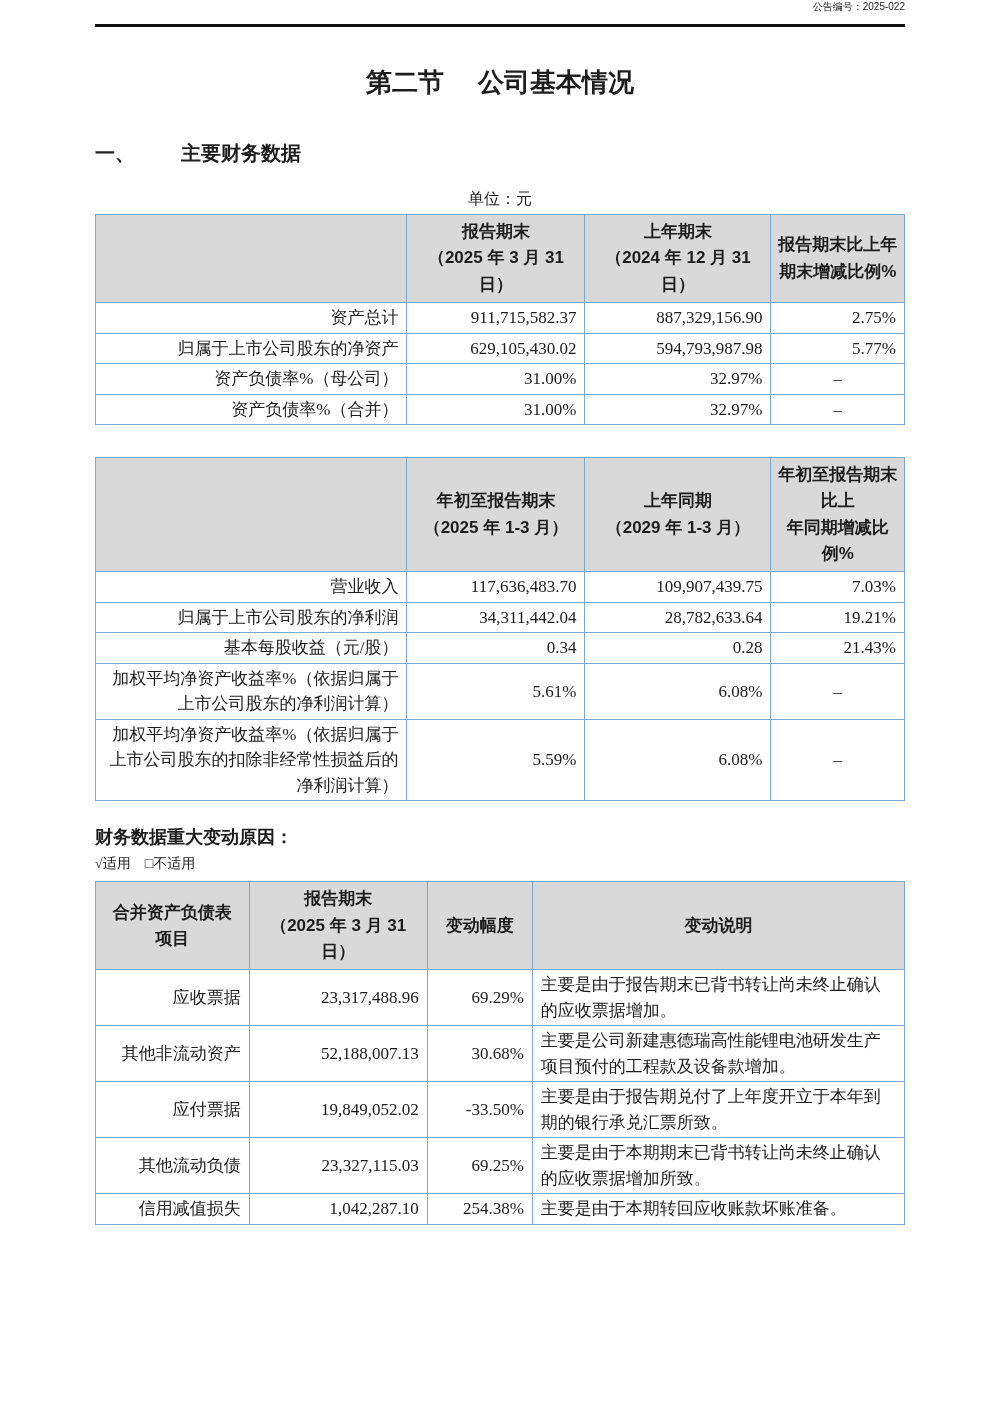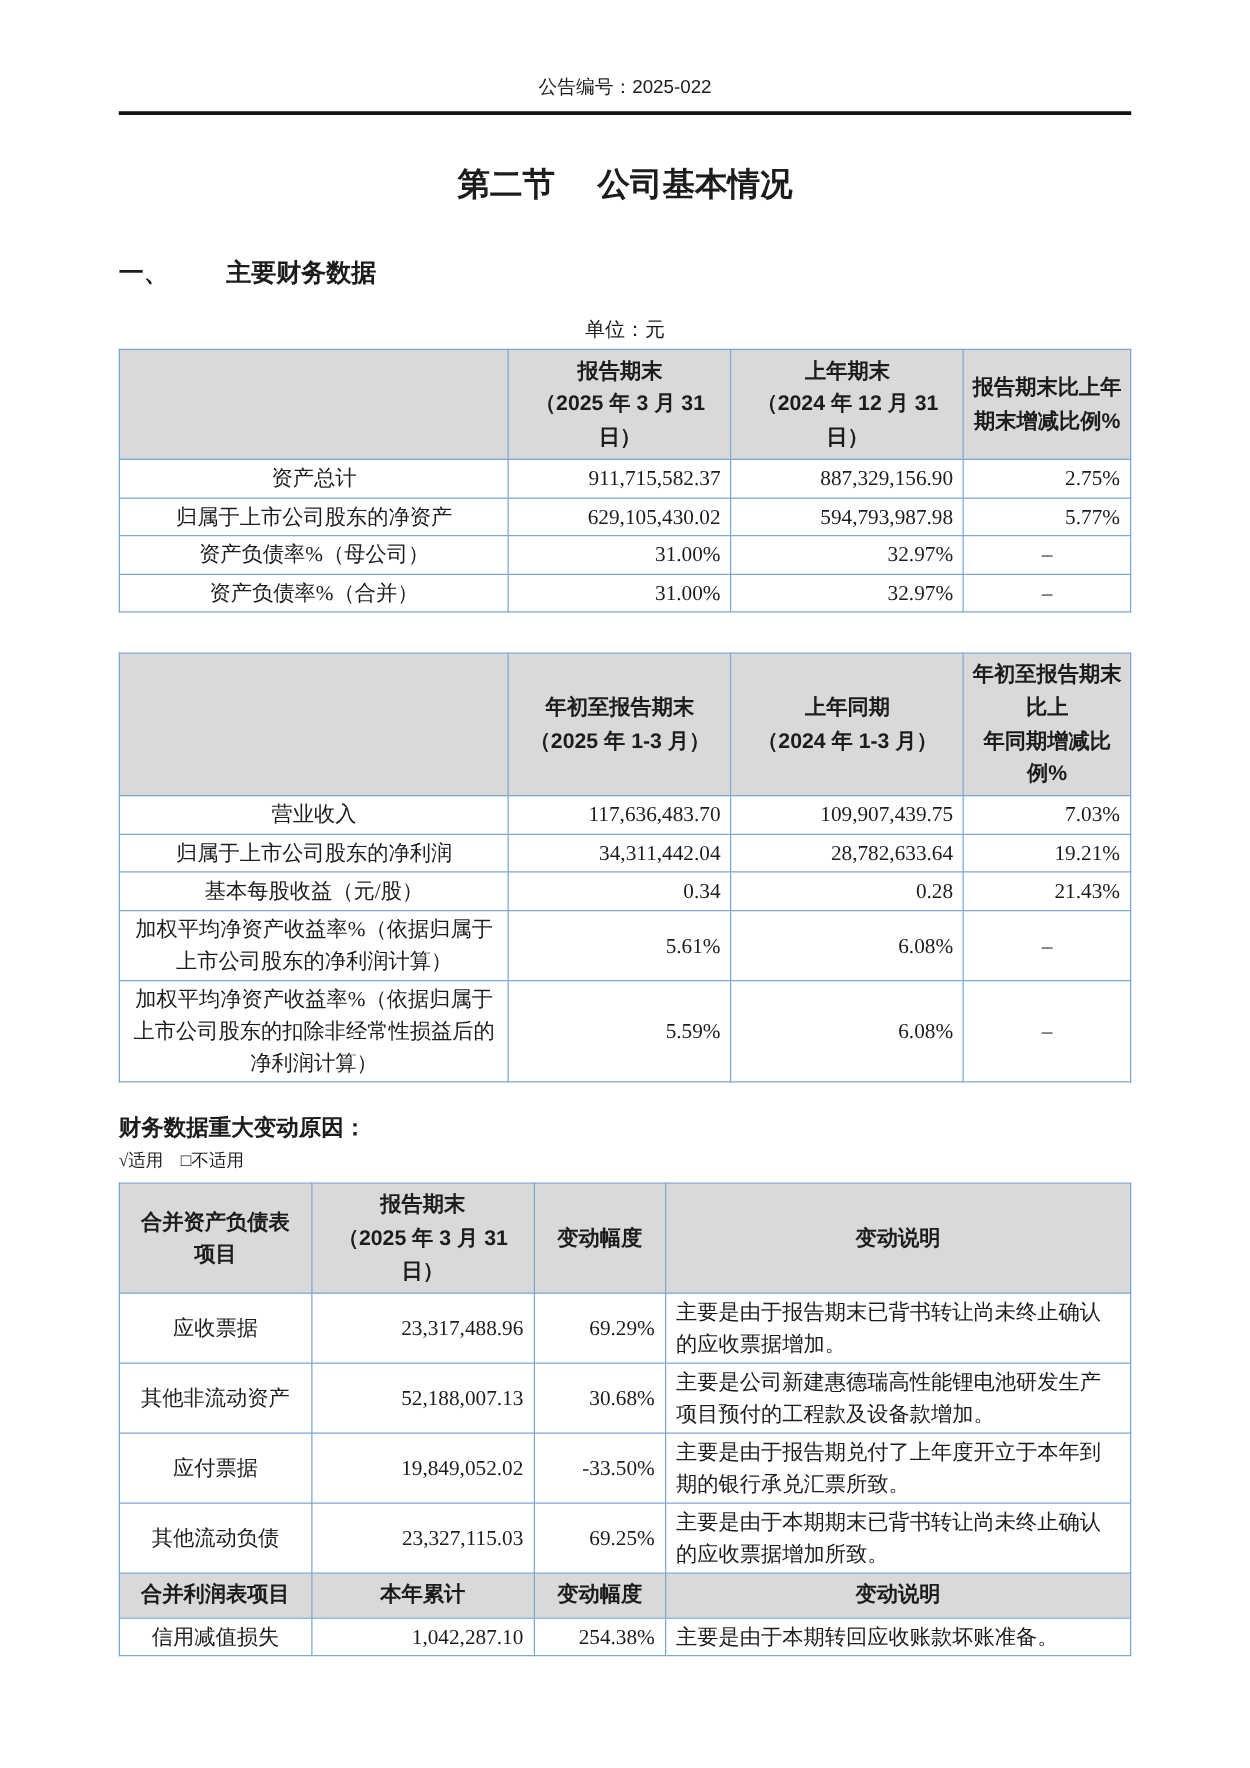--- a/index.html
+++ b/index.html
@@ -7,23 +7,22 @@
     width: 1000px; height: 1414px;
     background: #ffffff;
     overflow: hidden;
     font-family: "Liberation Serif", "DejaVu Serif", serif;
     color: #1c1c1c;
   }
   .page { width: 1000px; height: 1414px; position: relative; }
   .content { padding: 0 95px; }
 
   .doc-number {
-    padding-top: 60px;
-    text-align: center;
-    font-size: 15px;
+    text-align: right;
+    font-size: 10px;
     font-family: "Liberation Sans", sans-serif;
     margin-bottom: 10px;
   }
   .rule {
     border: none;
     border-top: 3px solid #111;
     margin: 0 0 38px 0;
   }
   .page-title {
     text-align: center;
@@ -60,21 +59,21 @@
     word-break: break-all;
   }
   table.t tr.hd td {
     background: #d9d9d9;
     font-weight: bold;
     font-family: "Liberation Sans", sans-serif;
     text-align: center;
     padding: 4px 6px;
     line-height: 1.55;
   }
-  td.name { text-align: center; padding-left: 10px; }
+  td.name { text-align: right; padding-left: 10px; }
   td.num  { text-align: right; padding-right: 12px; font-family: "Liberation Serif", serif; }
   td.dash { text-align: center; }
   td.dash-top { text-align: center; vertical-align: top; }
   td.reason { text-align: left; padding-left: 10px; }
 
   .t12 col.c1 { width: 38.5%; }
   .t12 col.c2 { width: 22%; }
   .t12 col.c3 { width: 23%; }
   .t12 col.c4 { width: 16.5%; }
 
@@ -173,21 +172,21 @@
         </colgroup>
       <tbody>
           <tr class="hd">
         <td></td>
         <td>
               <div>年初至报告期末</div>
               <div>（2025 年 1-3 月）</div>
             </td>
         <td>
               <div>上年同期</div>
-              <div>（2024 年 1-3 月）</div>
+              <div>（2029 年 1-3 月）</div>
             </td>
         <td>
               <div>年初至报告期末比上</div>
               <div>年同期增减比例%</div>
             </td>
       </tr>
       <tr>
         <td class="name">营业收入</td>
         <td class="num">117,636,483.70</td>
         <td class="num">109,907,439.75</td>
@@ -260,26 +259,20 @@
         <td class="num">19,849,052.02</td>
         <td class="num">-33.50%</td>
         <td class="reason">主要是由于报告期兑付了上年度开立于本年到期的银行承兑汇票所致。</td>
       </tr>
       <tr>
         <td class="name">其他流动负债</td>
         <td class="num">23,327,115.03</td>
         <td class="num">69.25%</td>
         <td class="reason">主要是由于本期期末已背书转让尚未终止确认的应收票据增加所致。</td>
       </tr>
-      <tr class="hd">
-        <td>合并利润表项目</td>
-        <td>本年累计</td>
-        <td>变动幅度</td>
-        <td>变动说明</td>
-      </tr>
       <tr>
         <td class="name">信用减值损失</td>
         <td class="num">1,042,287.10</td>
         <td class="num">254.38%</td>
         <td class="reason">主要是由于本期转回应收账款坏账准备。</td>
       </tr>
 
     </tbody>
       </table>
 

